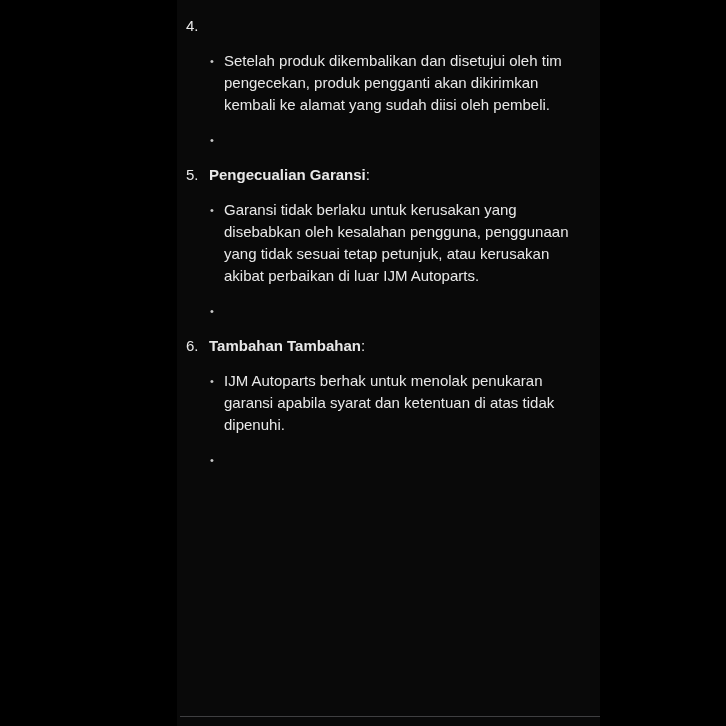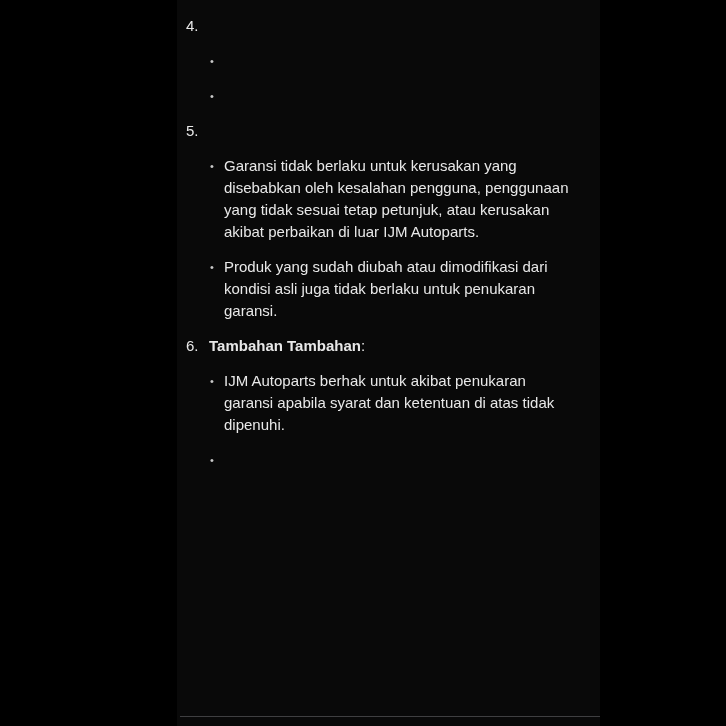--- a/index.html
+++ b/index.html
@@ -81,48 +81,49 @@
 
 <div class="page-root">
   <div class="content-panel">
 
     <div class="section">
       <div class="section-heading">
         <span class="section-number">4.</span>
       </div>
       <div class="bullet-item">
         <span class="bullet-dot">•</span>
+        <span class="bullet-text">Setelah produk dikembalikan dan disetujui oleh tim pengecekan, produk pengganti akan dikirimkan kembali ke alamat yang sudah diisi oleh pembeli.</span>
       </div>
       <div class="bullet-item">
         <span class="bullet-dot">•</span>
       </div>
     </div>
 
     <div class="section">
       <div class="section-heading">
         <span class="section-number">5.</span>
+        <span><span class="section-title">Pengecualian Garansi</span><span class="section-colon">:</span></span>
       </div>
       <div class="bullet-item">
         <span class="bullet-dot">•</span>
         <span class="bullet-text">Garansi tidak berlaku untuk kerusakan yang disebabkan oleh kesalahan pengguna, penggunaan yang tidak sesuai tetap petunjuk, atau kerusakan akibat perbaikan di luar IJM Autoparts.</span>
       </div>
       <div class="bullet-item">
         <span class="bullet-dot">•</span>
-        <span class="bullet-text">Produk yang sudah diubah atau dimodifikasi dari kondisi asli juga tidak berlaku untuk penukaran garansi.</span>
       </div>
     </div>
 
     <div class="section">
       <div class="section-heading">
         <span class="section-number">6.</span>
         <span><span class="section-title">Tambahan Tambahan</span><span class="section-colon">:</span></span>
       </div>
       <div class="bullet-item">
         <span class="bullet-dot">•</span>
-        <span class="bullet-text">IJM Autoparts berhak untuk akibat penukaran garansi apabila syarat dan ketentuan di atas tidak dipenuhi.</span>
+        <span class="bullet-text">IJM Autoparts berhak untuk menolak penukaran garansi apabila syarat dan ketentuan di atas tidak dipenuhi.</span>
       </div>
       <div class="bullet-item">
         <span class="bullet-dot">•</span>
       </div>
     </div>
 
   </div>
 
   <div class="bottom-divider"></div>
 </div>

